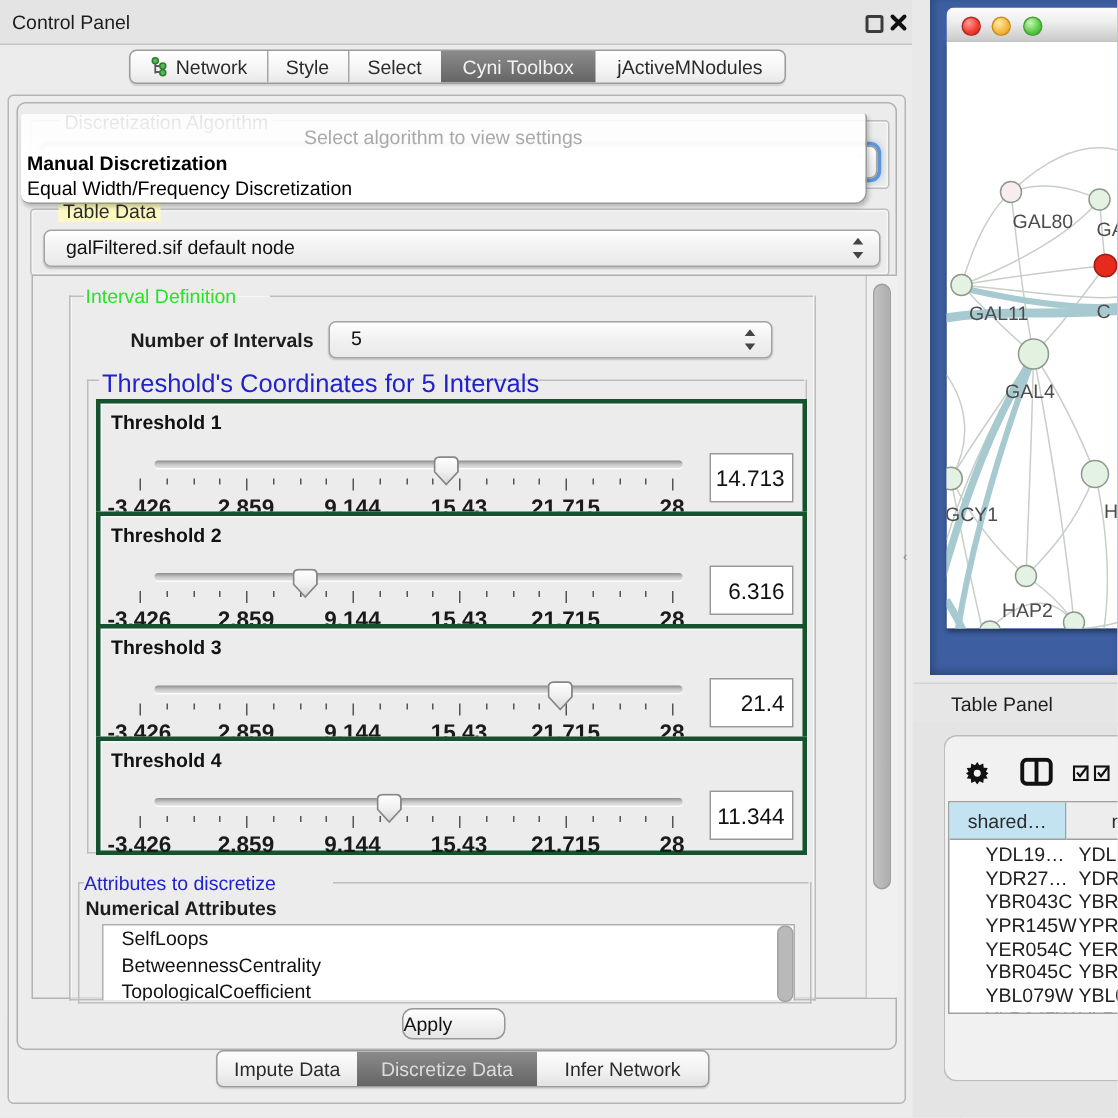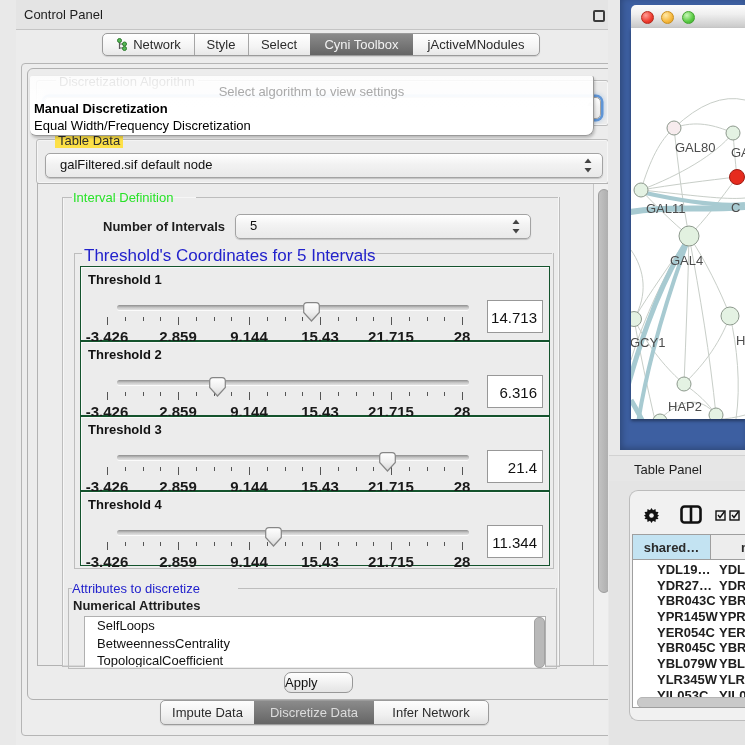--- a/index.html
+++ b/index.html
@@ -9,33 +9,33 @@
 .grouplab{font-size:13px;color:#2c2c2c;}
 .gbox{position:absolute;border:1px solid #bdbdbd;border-radius:3px;box-shadow:inset 0 0 0 1px rgba(255,255,255,.55);}
 .combo{position:absolute;border:1px solid #a3a3a3;border-radius:5px;
  background:linear-gradient(#ffffff,#f2f2f2 45%,#e9e9e9);box-shadow:0 1px 1px rgba(0,0,0,.18);}
 .combo .ctext{position:absolute;left:14px;top:3px;font-size:13px;color:#111;}
 .arr{position:absolute;right:7px;top:0;width:10px;height:100%;}
 .seg{position:absolute;top:0;height:100%;display:flex;align-items:center;justify-content:center;
  font-size:13px;color:#2b2b2b;}
 .sep{position:absolute;top:0;width:1px;height:100%;background:#a6a6a6;}
 .thrbox{position:absolute;left:64px;width:468px;height:73px;background:#ececec;
- border:1px solid #14532d;box-shadow:inset 1px 1px 0 rgba(255,255,255,.7);}
+ border:3px solid #14532d;box-shadow:inset 1px 1px 0 rgba(255,255,255,.7);}
 .thrlab{position:absolute;left:7px;top:5px;font-size:13px;font-weight:bold;color:#111;}
 .valbox{position:absolute;left:406px;top:33px;width:56px;height:33px;background:#fff;
  border:1px solid #989898;font-size:15px;color:#111;text-align:right;line-height:33px;padding-right:5px;box-sizing:border-box;}
 .track{position:absolute;left:36px;top:38px;width:352px;height:5px;border-radius:3px;
  background:linear-gradient(#8d8d8d,#c9c9c9 55%,#e2e2e2);box-shadow:0 1px 0 rgba(255,255,255,.8);}
 .tlab{position:absolute;top:61px;font-size:15px;font-weight:bold;color:#1a1a1a;transform:translateX(-50%);}
 .itm{height:17.5px;line-height:17.5px;font-size:13px;color:#111;padding-left:12px;}
 .trow{height:15.7px;line-height:15.7px;font-size:13px;color:#202020;white-space:nowrap;}
 </style></head>
 <body>
 
-<div class="abs" style="left:16px;top:0;width:608px;height:745px;background:#ececec;border-right:1px solid #c9c9c9;padding-left:32px;">
+<div class="abs" style="left:0;top:0;width:608px;height:745px;background:#ececec;border-right:1px solid #c9c9c9;padding-left:32px;">
 
   <div class="abs" style="left:0;top:0;width:608px;height:29px;background:#e4e4e4;border-bottom:1px solid #c4c4c4;">
     <div class="abs t13" style="left:8px;top:7px;">Control Panel</div>
     <div class="abs" style="left:577px;top:10px;width:8px;height:8px;border:2px solid #3c3c3c;border-radius:2px;"></div>
     <svg class="abs" style="left:593px;top:9px;" width="12" height="12" viewBox="0 0 12 12">
       <path d="M2 2 L10 10 M10 2 L2 10" stroke="#111" stroke-width="2.6" stroke-linecap="round"></path>
     </svg>
   </div>
 
   <div class="abs" style="left:86px;top:33px;width:436px;height:21px;border:1px solid #9b9b9b;border-radius:5px;background:linear-gradient(#ffffff,#f4f4f4 60%,#e8e8e8);box-shadow:0 1px 1px rgba(0,0,0,.12);overflow:hidden;">
@@ -61,21 +61,21 @@
   <div class="gbox" style="left:20px;top:80px;width:571px;height:44px;"></div>
   <div class="abs grouplab" style="left:40px;top:74px;background:#ececec;padding:0 3px;">Discretization Algorithm</div>
   <div class="combo" style="left:28px;top:97px;width:555px;height:20px;box-shadow:0 0 0 2.5px rgba(84,142,212,.9),0 0 4px 3px rgba(84,142,212,.35);">
     <svg class="arr" width="9" height="20" viewBox="0 0 9 20" style="right:5px;">
       <path d="M1.5 8 L4.5 4 L7.5 8 Z" fill="#666"></path>
         <path d="M1.5 12 L4.5 16 L7.5 12 Z" fill="#666"></path>
     </svg>
   </div>
 
   <div class="gbox" style="left:20px;top:139px;width:571px;height:43px;"></div>
-  <div class="abs grouplab" style="left:39px;top:133px;background:#fde047;padding:0 3px;">Table Data</div>
+  <div class="abs grouplab" style="left:39px;top:133px;background:#fef9c3;padding:0 3px;">Table Data</div>
   <div class="combo" style="left:29px;top:153px;width:556px;height:23px;">
     <div class="ctext">galFiltered.sif default node</div>
     <svg class="arr" width="10" height="23" viewBox="0 0 10 23" style="right:9px;">
       <path d="M1.5 9 L5 4.5 L8.5 9 Z" fill="#444"></path>
         <path d="M1.5 14 L5 18.5 L8.5 14 Z" fill="#444"></path>
     </svg>
   </div>
 
   <div class="abs" style="left:21px;top:183px;width:577px;height:483px;border:1px solid #b2b2b2;background:#ececec;box-sizing:border-box;"></div>
 
@@ -389,21 +389,21 @@
     <rect x="1.5" y="1.5" width="19" height="16" rx="3" fill="none" stroke="#111" stroke-width="2.6"></rect>
     <path d="M11 1.5 V17.5" stroke="#111" stroke-width="2.6"></path>
   </svg>
   <svg class="abs" style="left:85px;top:19px;" width="26" height="11" viewBox="0 0 26 11">
     <rect x="1" y="1" width="9" height="9" fill="none" stroke="#111" stroke-width="1.4"></rect>
     <path d="M3 5 L5 7.5 L9.5 1.5" fill="none" stroke="#111" stroke-width="1.4"></path>
     <rect x="15" y="1" width="9" height="9" fill="none" stroke="#111" stroke-width="1.4"></rect>
     <path d="M17 5 L19 7.5 L23.5 1.5" fill="none" stroke="#111" stroke-width="1.4"></path>
   </svg>
 
-  <div class="abs" style="left:2px;top:43px;width:114px;height:174px;border:1px solid #9f9f9f;border-right:none;background:#fff;overflow:hidden;box-sizing:border-box;font-weight:bold;">
+  <div class="abs" style="left:2px;top:43px;width:114px;height:142px;border:1px solid #9f9f9f;border-right:none;background:#fff;overflow:hidden;box-sizing:border-box;">
 
     <div class="abs" style="left:0;top:0;width:78px;height:25px;background:#c3e3f2;border-right:1px solid #9f9f9f;border-bottom:1px solid #9f9f9f;text-align:center;line-height:25px;font-size:13px;color:#2b2b2b;box-sizing:border-box;">shared…</div>
     <div class="abs" style="left:78px;top:0;width:36px;height:25px;background:#ededed;border-bottom:1px solid #9f9f9f;font-size:13px;color:#2b2b2b;line-height:25px;box-sizing:border-box;padding-left:30px;">n</div>
 
     <div class="abs" style="left:24px;top:27px;">
       <div class="trow">YDL19…</div>
         <div class="trow">YDR27…</div>
         <div class="trow">YBR043C</div>
       <div class="trow">YPR145W</div>
         <div class="trow">YER054C</div>

